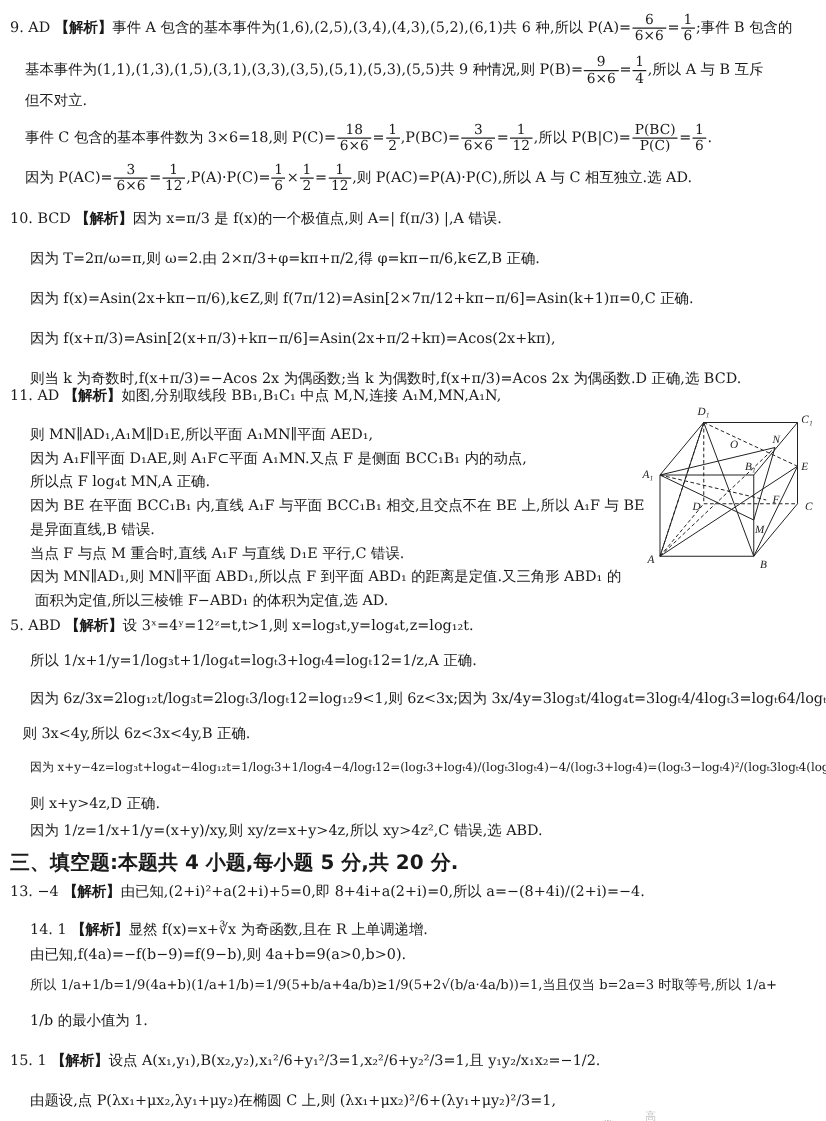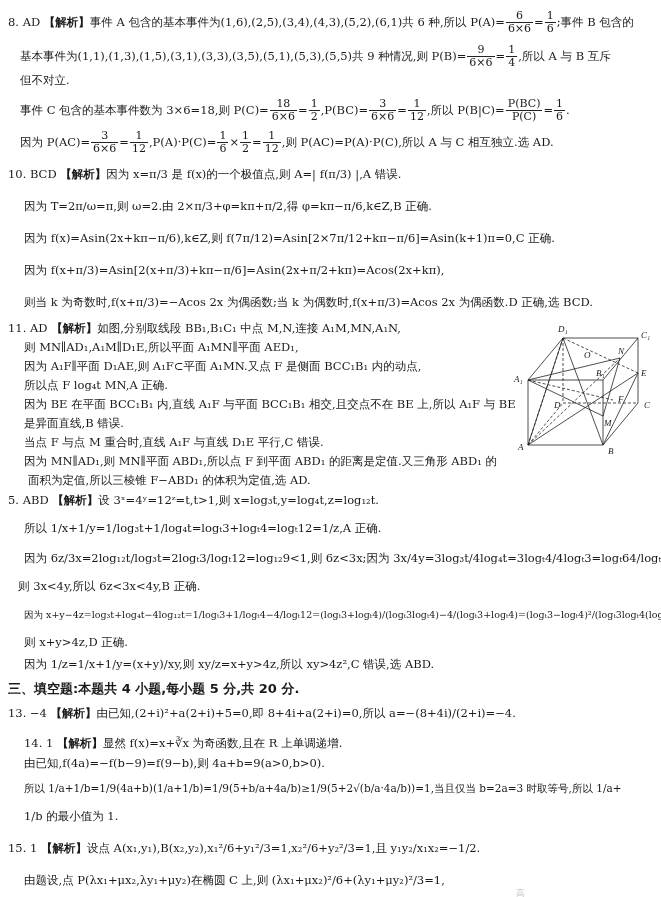--- a/index.html
+++ b/index.html
@@ -6,51 +6,51 @@
   body {
     width: 661px; height: 897px; position: relative; overflow: hidden;
     font-family: "DejaVu Serif", "Liberation Serif", serif;
     color: #1a1a1a; font-size: 11.5px;
   }
   .line { position: absolute; white-space: nowrap; line-height: 16px; }
   .b { font-weight: bold; font-family: Liberation Mono, monospace; }
   .frac { display: inline-block; vertical-align: middle; text-align: center; margin: 0 1px; }
   .frac .n { display: block; border-bottom: 1px solid #222; padding: 0 2px; line-height: 12px; font-size: 11px; }
   .frac .d { display: block; line-height: 12px; font-size: 11px; padding: 0 2px; }
-  .section { position: absolute; font-family: "DejaVu Sans", sans-serif; font-weight: bold; font-size: 13px; }
+  .section { position: absolute; font-family: "DejaVu Sans", sans-serif; font-weight: bold; font-size: 16px; }
   .figure { position: absolute; left: 508px; top: 318px; width: 150px; height: 140px; }
   .watermark { position: absolute; left: 476px; top: 857px; font-family: "DejaVu Sans", sans-serif; font-size: 18px; color: #9a9a9a; opacity: 0.85; margin-top: 36px; }
   .watermark .sm { font-size: 9px; position: absolute; left: 40px; top: -6px; color: #bbb; }
   .wm-icon { display: inline-block; width: 18px; height: 14px; border: 1px dotted #aaa; border-radius: 50%; margin-right: 6px; vertical-align: middle; }
 </style>
 </head>
 <body>
 
 <div class="line" style="left:8px;top:10px">
-  <span>8. AD</span>
+  <span>9. AD</span>
   <span class="b">【解析】</span><span>事件 A 包含的基本事件为(1,6),(2,5),(3,4),(4,3),(5,2),(6,1)共 6 种,所以 P(A)=</span><span class="frac"><span class="n">6</span><span class="d">6×6</span></span>=<span class="frac"><span class="n">1</span><span class="d">6</span></span><span>;事件 B 包含的</span>
 </div>
 <div class="line" style="left:20px;top:44px">
   <span>基本事件为(1,1),(1,3),(1,5),(3,1),(3,3),(3,5),(5,1),(5,3),(5,5)共 9 种情况,则 P(B)=</span><span class="frac"><span class="n">9</span><span class="d">6×6</span></span>=<span class="frac"><span class="n">1</span><span class="d">4</span></span><span>,所以 A 与 B 互斥</span>
 </div>
 <div class="line" style="left:20px;top:72px"><span>但不对立.</span></div>
 <div class="line" style="left:20px;top:98px">
   <span>事件 C 包含的基本事件数为 3×6=18,则 P(C)=</span><span class="frac"><span class="n">18</span><span class="d">6×6</span></span>=<span class="frac"><span class="n">1</span><span class="d">2</span></span><span>,P(BC)=</span><span class="frac"><span class="n">3</span><span class="d">6×6</span></span>=<span class="frac"><span class="n">1</span><span class="d">12</span></span><span>,所以 P(B|C)=</span><span class="frac"><span class="n">P(BC)</span><span class="d">P(C)</span></span>=<span class="frac"><span class="n">1</span><span class="d">6</span></span>.
 </div>
 <div class="line" style="left:20px;top:130px">
   <span>因为 P(AC)=</span><span class="frac"><span class="n">3</span><span class="d">6×6</span></span>=<span class="frac"><span class="n">1</span><span class="d">12</span></span><span>,P(A)·P(C)=</span><span class="frac"><span class="n">1</span><span class="d">6</span></span>×<span class="frac"><span class="n">1</span><span class="d">2</span></span>=<span class="frac"><span class="n">1</span><span class="d">12</span></span><span>,则 P(AC)=P(A)·P(C),所以 A 与 C 相互独立.选 AD.</span>
 </div>
 
 <div class="line" style="left:8px;top:166px"><span>10. BCD</span> <span class="b">【解析】</span><span>因为 x=π/3 是 f(x)的一个极值点,则 A=| f(π/3) |,A 错误.</span></div>
 <div class="line" style="left:24px;top:198px"><span>因为 T=2π/ω=π,则 ω=2.由 2×π/3+φ=kπ+π/2,得 φ=kπ−π/6,k∈Z,B 正确.</span></div>
 <div class="line" style="left:24px;top:230px"><span>因为 f(x)=Asin(2x+kπ−π/6),k∈Z,则 f(7π/12)=Asin[2×7π/12+kπ−π/6]=Asin(k+1)π=0,C 正确.</span></div>
 <div class="line" style="left:24px;top:262px"><span>因为 f(x+π/3)=Asin[2(x+π/3)+kπ−π/6]=Asin(2x+π/2+kπ)=Acos(2x+kπ),</span></div>
 <div class="line" style="left:24px;top:294px"><span>则当 k 为奇数时,f(x+π/3)=−Acos 2x 为偶函数;当 k 为偶数时,f(x+π/3)=Acos 2x 为偶函数.D 正确,选 BCD.</span></div>
 
-<div class="line" style="left:8px;top:320px"><span>11. AD</span> <span class="b">【解析】</span><span>如图,分别取线段 BB₁,B₁C₁ 中点 M,N,连接 A₁M,MN,A₁N,</span></div>
+<div class="line" style="left:8px;top:308px"><span>11. AD</span> <span class="b">【解析】</span><span>如图,分别取线段 BB₁,B₁C₁ 中点 M,N,连接 A₁M,MN,A₁N,</span></div>
 <div class="line" style="left:24px;top:339px"><span>则 MN∥AD₁,A₁M∥D₁E,所以平面 A₁MN∥平面 AED₁,</span></div>
 <div class="line" style="left:24px;top:358px"><span>因为 A₁F∥平面 D₁AE,则 A₁F⊂平面 A₁MN.又点 F 是侧面 BCC₁B₁ 内的动点,</span></div>
 <div class="line" style="left:24px;top:377px"><span>所以点 F log₄t MN,A 正确.</span></div>
 <div class="line" style="left:24px;top:396px"><span>因为 BE 在平面 BCC₁B₁ 内,直线 A₁F 与平面 BCC₁B₁ 相交,且交点不在 BE 上,所以 A₁F 与 BE</span></div>
 <div class="line" style="left:24px;top:415px"><span>是异面直线,B 错误.</span></div>
 <div class="line" style="left:24px;top:434px"><span>当点 F 与点 M 重合时,直线 A₁F 与直线 D₁E 平行,C 错误.</span></div>
 <div class="line" style="left:24px;top:453px"><span>因为 MN∥AD₁,则 MN∥平面 ABD₁,所以点 F 到平面 ABD₁ 的距离是定值.又三角形 ABD₁ 的</span></div>
 <div class="line" style="left:28px;top:472px"><span>面积为定值,所以三棱锥 F−ABD₁ 的体积为定值,选 AD.</span></div>
 
 <svg class="figure" viewBox="0 0 150 140">

